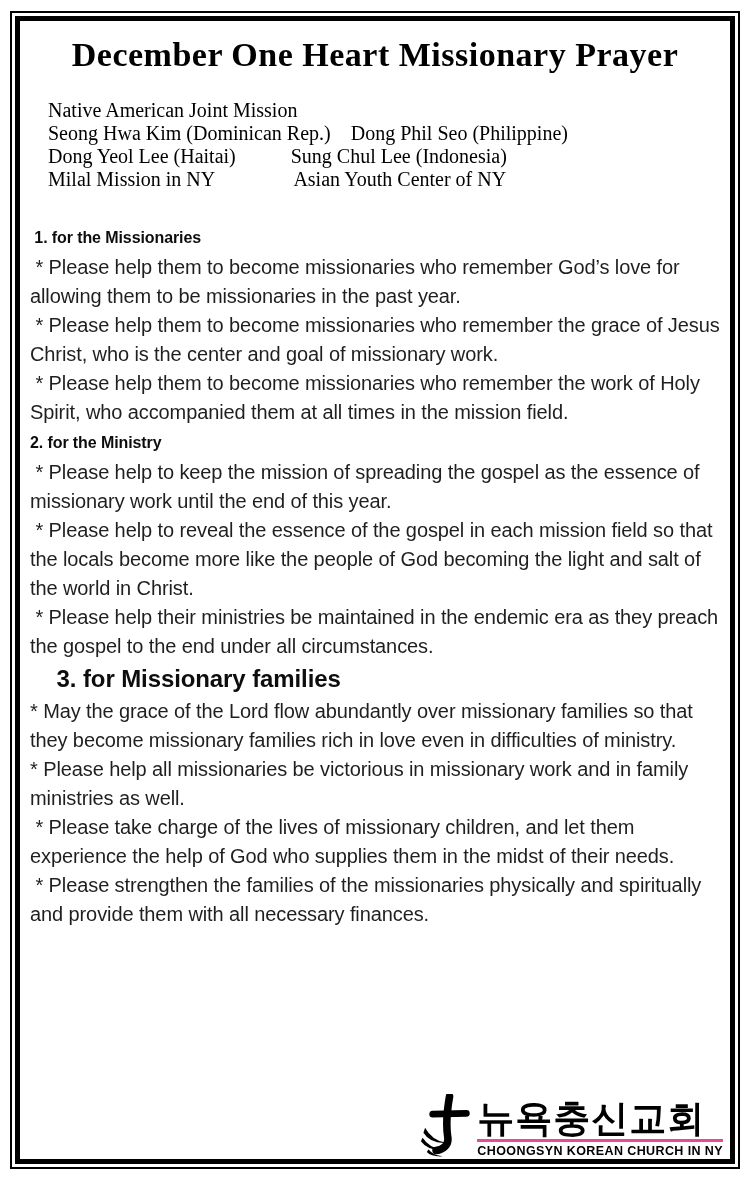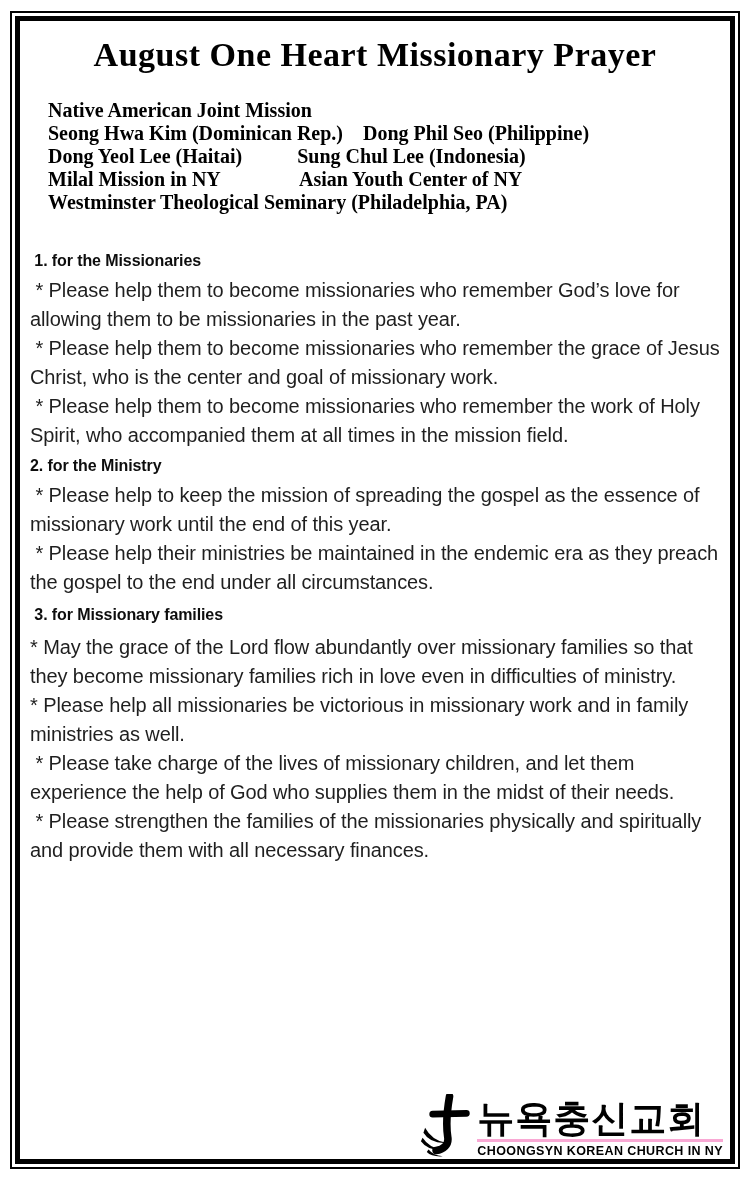--- a/index.html
+++ b/index.html
@@ -32,38 +32,39 @@
     color: #000;
     letter-spacing: 0.5px;
   }
   .mission-list {
     font-family: "Liberation Serif", "DejaVu Serif", serif;
     font-size: 20px;
     line-height: 23px;
     margin: 25px 0 0 18px;
     color: #000;
   }
-  .mission-line { white-space: pre-wrap; font-weight: bold; }
+  .mission-line { white-space: pre-wrap; }
   .prayer-content {
     margin-top: 31px;
     color: #1f1f1f;
     font-size: 20px;
     line-height: 29px;
     letter-spacing: -0.1px;
   }
   .sec-heading {
     font-weight: bold;
     font-size: 16px;
     line-height: 31px;
     color: #0d0d0d;
     white-space: pre-wrap;
   }
   .sec-heading.large {
-    font-size: 16px;
+    font-size: 24px;
     line-height: 36px;
+    margin-left: 20px;
   }
   p.prayer-item {
     margin: 0;
     white-space: pre-wrap;
   }
   .church-logo {
     position: absolute;
     right: 7px; bottom: 1px;
     display: flex;
     align-items: flex-end;
@@ -74,56 +75,56 @@
   .logo-texts { display: flex; flex-direction: column; justify-content: center; }
   .logo-korean {
     font-size: 37px;
     font-weight: bold;
     color: #000;
     line-height: 38px;
     letter-spacing: 1px;
     white-space: nowrap;
   }
   .logo-caption {
-    border-top: 3px solid #f9a8d4;
+    border-top: 3px solid #ec4899;
     margin-top: 1px;
     padding-top: 2px;
     font-size: 12.5px;
     font-weight: bold;
     color: #000;
     letter-spacing: 0.4px;
     white-space: nowrap;
   }
   .cross-svg { display: block; }
 </style>
 </head>
 <body>
 
 <div class="frame-outer">
   <div class="frame-inner">
 
-    <div class="doc-title">August One Heart Missionary Prayer</div>
+    <div class="doc-title">December One Heart Missionary Prayer</div>
 
     <div class="mission-list">
       <div class="mission-line">Native American Joint Mission</div>
       <div class="mission-line">Seong Hwa Kim (Dominican Rep.)    Dong Phil Seo (Philippine)</div>
       <div class="mission-line">Dong Yeol Lee (Haitai)           Sung Chul Lee (Indonesia)</div>
       <div class="mission-line">Milal Mission in NY                Asian Youth Center of NY</div>
-      <div class="mission-line">Westminster Theological Seminary (Philadelphia, PA)</div>
     </div>
 
     <div class="prayer-content">
 
       <div class="sec-heading"> 1. for the Missionaries</div>
       <p class="prayer-item"> * Please help them to become missionaries who remember God’s love for allowing them to be missionaries in the past year.</p>
       <p class="prayer-item"> * Please help them to become missionaries who remember the grace of Jesus Christ, who is the center and goal of missionary work.</p>
       <p class="prayer-item"> * Please help them to become missionaries who remember the work of Holy Spirit, who accompanied them at all times in the mission field.</p>
 
       <div class="sec-heading">2. for the Ministry</div>
       <p class="prayer-item"> * Please help to keep the mission of spreading the gospel as the essence of missionary work until the end of this year.</p>
+      <p class="prayer-item"> * Please help to reveal the essence of the gospel in each mission field so that the locals become more like the people of God becoming the light and salt of the world in Christ.</p>
       <p class="prayer-item"> * Please help their ministries be maintained in the endemic era as they preach the gospel to the end under all circumstances.</p>
 
       <div class="sec-heading large"> 3. for Missionary families</div>
       <p class="prayer-item">* May the grace of the Lord flow abundantly over missionary families so that they become missionary families rich in love even in difficulties of ministry.</p>
       <p class="prayer-item">* Please help all missionaries be victorious in missionary work and in family ministries as well.</p>
       <p class="prayer-item"> * Please take charge of the lives of missionary children, and let them experience the help of God who supplies them in the midst of their needs.</p>
       <p class="prayer-item"> * Please strengthen the families of the missionaries physically and spiritually and provide them with all necessary finances.</p>
 
     </div>
 

